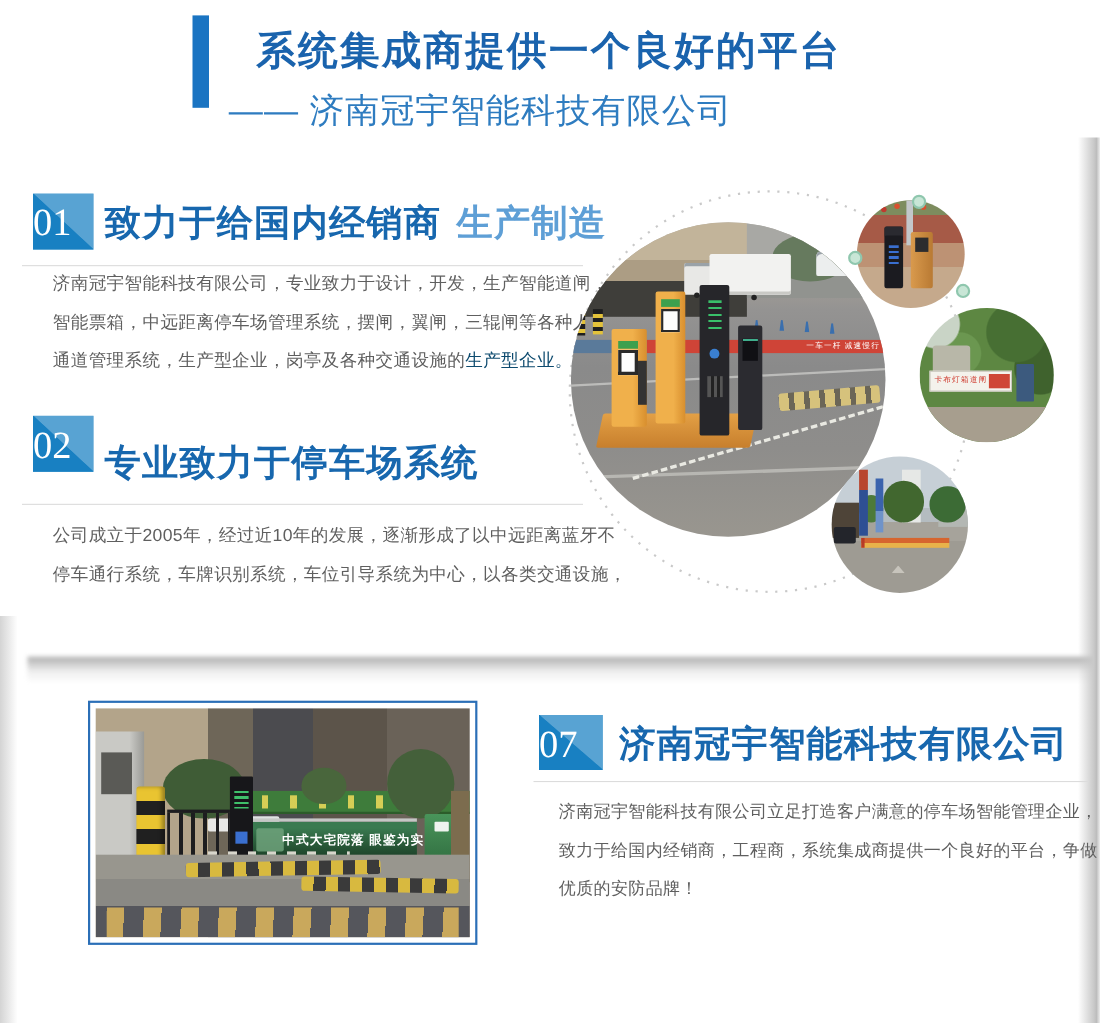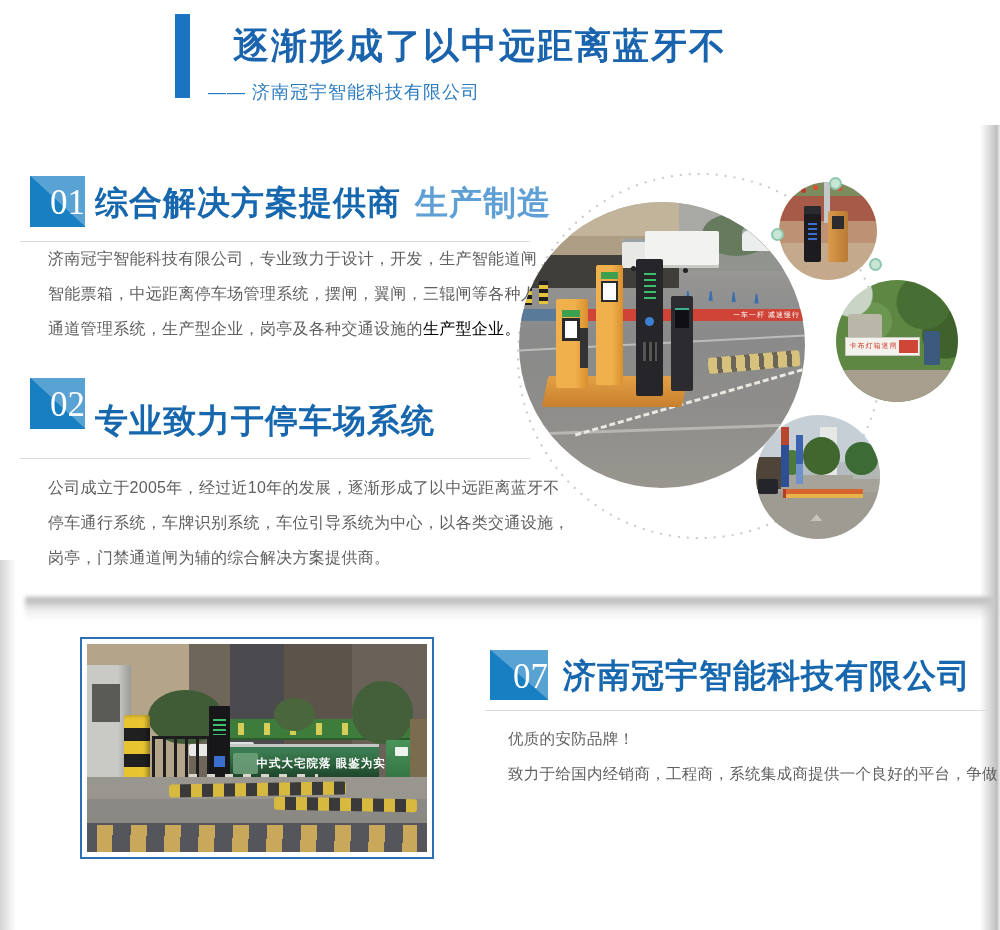--- a/index.html
+++ b/index.html
@@ -5,35 +5,35 @@
   html,body { margin:0; padding:0; }
   body {
     width:1000px; height:930px; position:relative; background:#ffffff;
     font-family:"Liberation Sans","DejaVu Sans",sans-serif; overflow:hidden;
   }
   .abs { position:absolute; }
 
   
   .accent-bar { left:175px; top:14px; width:15px; height:84px; background:#1a74c2; }
   .page-title { left:233px; top:22px; font-size:36px; font-weight:bold; color:#1a63ad; letter-spacing:2px; white-space:nowrap; }
-  .subtitle  { left:208px; top:80px; font-size:18px; color:#2e7cc0; letter-spacing:1px; white-space:nowrap; }
+  .subtitle  { left:208px; top:80px; font-size:31px; color:#2e7cc0; letter-spacing:1px; white-space:nowrap; }
 
   
   .badge { width:55px; height:51px; background:#1880c2; overflow:hidden; color:#fff;
            font-family:"Liberation Serif","DejaVu Serif",serif; font-size:35px;
-           text-align:right; line-height:53px; }
+           text-align:left; line-height:53px; }
   .badge::before { content:""; position:absolute; left:0; top:0; right:0; bottom:0;
            background:linear-gradient(to bottom left, rgba(255,255,255,.28) 49%, rgba(0,0,0,0) 50%); }
   .badge-03 { width:58px; height:50px; }
   .sec-heading { font-size:33px; font-weight:bold; color:#1767ae; letter-spacing:1px; white-space:nowrap; }
   .sec-heading .light { color:#5e9fd6; margin-left:14px; }
   .hr { height:1px; background:#dcdcdc; }
   .para { color:#5f5f5f; font-size:16px; line-height:35px; letter-spacing:.3px; }
   .para .pline { white-space:nowrap; }
-  .para .blue { color:#000000; }
+  .para .blue { color:#0c4a6e; }
   .para-sm { font-size:15.5px; }
 
   
   .circle { border-radius:50%; overflow:hidden; }
   .circle .abs { position:absolute; }
   .node-dot { width:9px; height:9px; border-radius:50%; background:#c8e6d6; border:2px solid #8fc7ae; }
 
   
   .bigc { left:519px; top:202px; width:286px; height:286px;
           background:linear-gradient(180deg,#b7b2a8 0%,#a59f97 16%,#949392 28%,#8a8a8a 46%,#8e8d8b 72%,#99968f 100%); }
@@ -66,39 +66,38 @@
                  filter:blur(2px); }
   .edge-right { right:0; top:125px; width:20px; height:805px;
                 background:linear-gradient(to right, rgba(210,210,210,0), #c9c9c9 72%, #bdbdbd 84%, #ededed); }
   .edge-left  { left:0; top:560px; width:16px; height:370px;
                 background:linear-gradient(to left, rgba(220,220,220,0), #d4d4d4); }
 </style>
 </head>
 <body>
 
 <div class="abs accent-bar"></div>
-<div class="abs page-title">逐渐形成了以中远距离蓝牙不</div>
+<div class="abs page-title">系统集成商提供一个良好的平台</div>
 <div class="abs subtitle">—— 济南冠宇智能科技有限公司</div>
 
 <div class="abs badge" style="left:30px; top:176px;">01</div>
-<div class="abs sec-heading" style="left:95px; top:181px;"><span>综合解决方案提供商</span><span class="light">生产制造</span></div>
+<div class="abs sec-heading" style="left:95px; top:181px;"><span>致力于给国内经销商</span><span class="light">生产制造</span></div>
 <div class="abs hr" style="left:20px; top:241px; width:510px;"></div>
 <div class="abs para" style="left:48px; top:241px; width:500px;">
   <div class="pline">济南冠宇智能科技有限公司，专业致力于设计，开发，生产智能道闸，</div>
   <div class="pline">智能票箱，中远距离停车场管理系统，摆闸，翼闸，三辊闸等各种人型</div>
   <div class="pline"><span>通道管理系统，生产型企业，岗亭及各种交通设施的</span><span class="blue">生产型企业。</span></div>
 </div>
 
 <div class="abs badge" style="left:30px; top:378px;">02</div>
 <div class="abs sec-heading" style="left:95px; top:399px;">专业致力于停车场系统</div>
 <div class="abs hr" style="left:20px; top:458px; width:510px;"></div>
 <div class="abs para" style="left:48px; top:470px; width:500px;">
   <div class="pline">公司成立于2005年，经过近10年的发展，逐渐形成了以中远距离蓝牙不</div>
   <div class="pline">停车通行系统，车牌识别系统，车位引导系统为中心，以各类交通设施，</div>
-  <div class="pline">岗亭，门禁通道闸为辅的综合解决方案提供商。</div>
 </div>
 
 <svg class="abs" style="left:512px; top:168px;" width="376" height="376">
   <circle cx="188" cy="188" r="182" fill="none" stroke="#c9c9c9" stroke-width="2" stroke-dasharray="2 7"></circle>
 </svg>
 
 <div class="abs circle bigc">
   <div class="abs" style="left:0;top:0;width:56%;height:30%;background:linear-gradient(180deg,#c2b49a 0%,#c2b49a 40%,#ac9d84 40%,#ac9d84 62%,#3f3e3a 62%);"></div>
   <div class="abs" style="right:0;top:0;width:44%;height:24%;background:linear-gradient(180deg,#a8a8a4 0%,#a8a8a4 55%,#91938f 55%);"></div>
   <div class="abs" style="right:12%;top:4%;width:24%;height:15%;border-radius:50%;background:#667a5e;"></div>
@@ -212,15 +211,16 @@
       <div class="abs" style="left:55%;top:28%;width:42%;height:17%;background:repeating-linear-gradient(90deg,#d8b93f 0 11px,#3a3a3a 11px 22px);border-radius:3px;transform:rotate(1deg);"></div>
       <div class="abs" style="left:3%;bottom:0;width:94%;height:36%;background:repeating-linear-gradient(93deg,#c9a85c 0 16px,rgba(0,0,0,0) 16px 34px);"></div>
     </div>
   </div>
 </div>
 
 <div class="abs badge badge-03" style="left:490px; top:650px;">07</div>
 <div class="abs sec-heading" style="left:563px; top:654px;">济南冠宇智能科技有限公司</div>
 <div class="abs hr" style="left:485px; top:710px; width:505px;"></div>
 <div class="abs para para-sm" style="left:508px; top:721px; width:480px;">
+  <div class="pline">济南冠宇智能科技有限公司立足打造客户满意的停车场智能管理企业，</div>
+  <div class="pline">致力于给国内经销商，工程商，系统集成商提供一个良好的平台，争做</div>
   <div class="pline">优质的安防品牌！</div>
-  <div class="pline">致力于给国内经销商，工程商，系统集成商提供一个良好的平台，争做</div>
 </div>
 
 </body></html>

